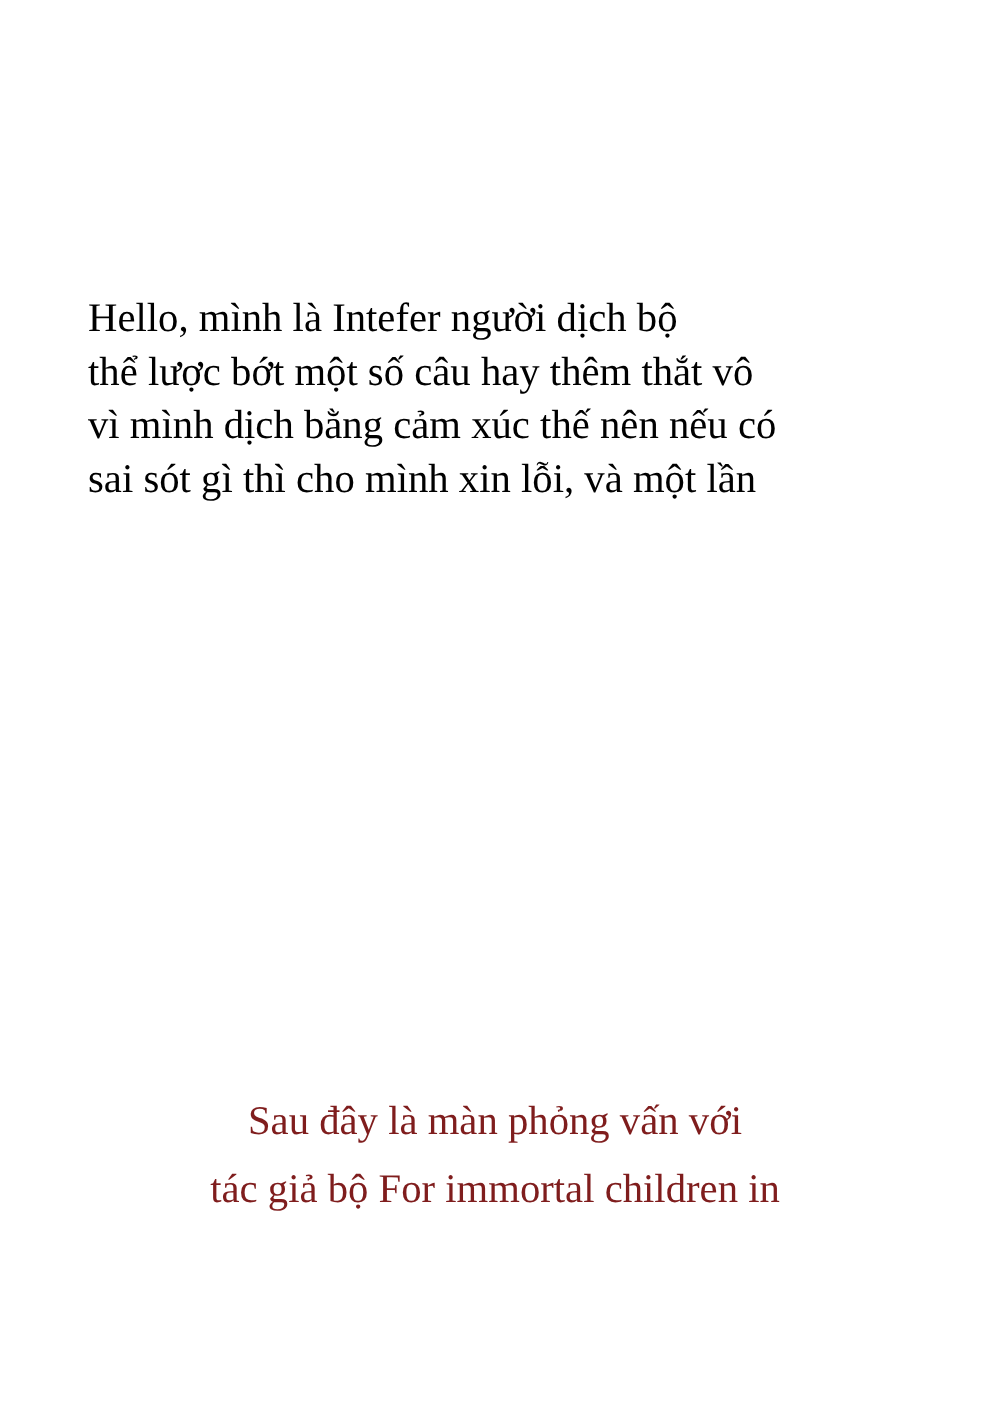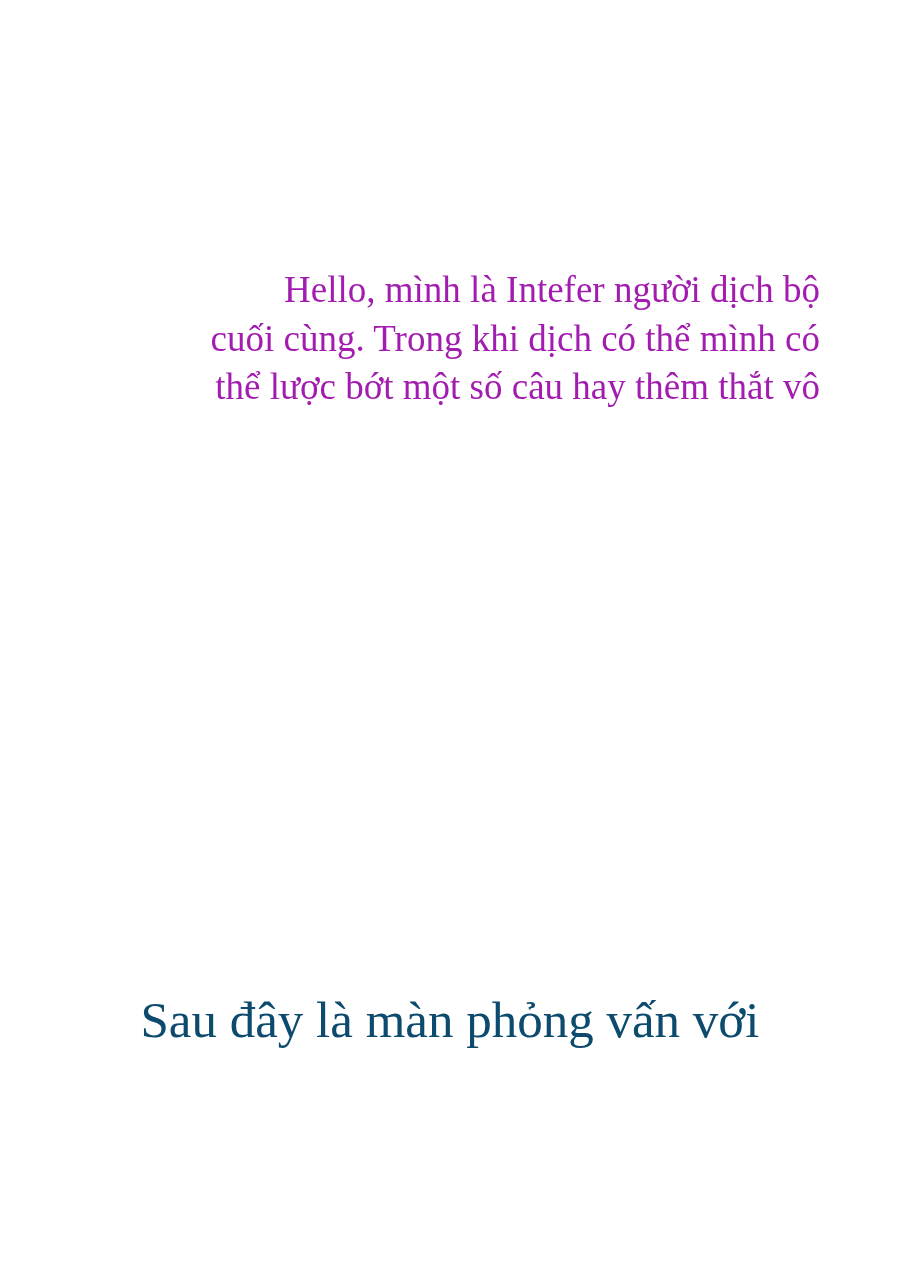--- a/index.html
+++ b/index.html
@@ -2,44 +2,46 @@
 <html><head>
   <meta charset="utf-8">
   <style>
     html, body { margin: 0; padding: 0; background: #ffffff; }
     body { width: 900px; height: 1281px; position: relative; overflow: hidden; }
     .page { position: absolute; inset: 0; background: #ffffff; }
     .note {
       position: absolute;
       left: 80px; width: 740px;
       top: 266px;
-      text-align: right;
+      text-align: left;
       font-family: "Liberation Serif", "DejaVu Serif", serif;
       font-size: 37px;
       line-height: 48.5px;
-      color: #a21caf;
+      color: #000000;
     }
     .note .line, .heading .line { display: block; white-space: nowrap; }
     .heading {
       position: absolute;
       left: 30px; width: 840px;
       top: 989px;
       text-align: center;
       font-family: "Liberation Serif", "DejaVu Serif", serif;
-      font-size: 51px;
+      font-size: 37px;
       line-height: 62px;
-      color: #0c4a6e;
+      color: #7f1d1d;
     }
   </style>
 </head>
 <body>
 
 <div class="page">
   <div class="note">
     <span class="line">Hello, mình là Intefer người dịch bộ</span>
-    <span class="line">cuối cùng. Trong khi dịch có thể mình có</span>
     <span class="line">thể lược bớt một số câu hay thêm thắt vô</span>
+    <span class="line">vì mình dịch bằng cảm xúc thế nên nếu có</span>
+    <span class="line">sai sót gì thì cho mình xin lỗi, và một lần</span>
   </div>
 
   <div class="heading">
     <span class="line">Sau đây là màn phỏng vấn với</span>
+    <span class="line">tác giả bộ For immortal children in</span>
   </div>
 </div>
 
 </body></html>

